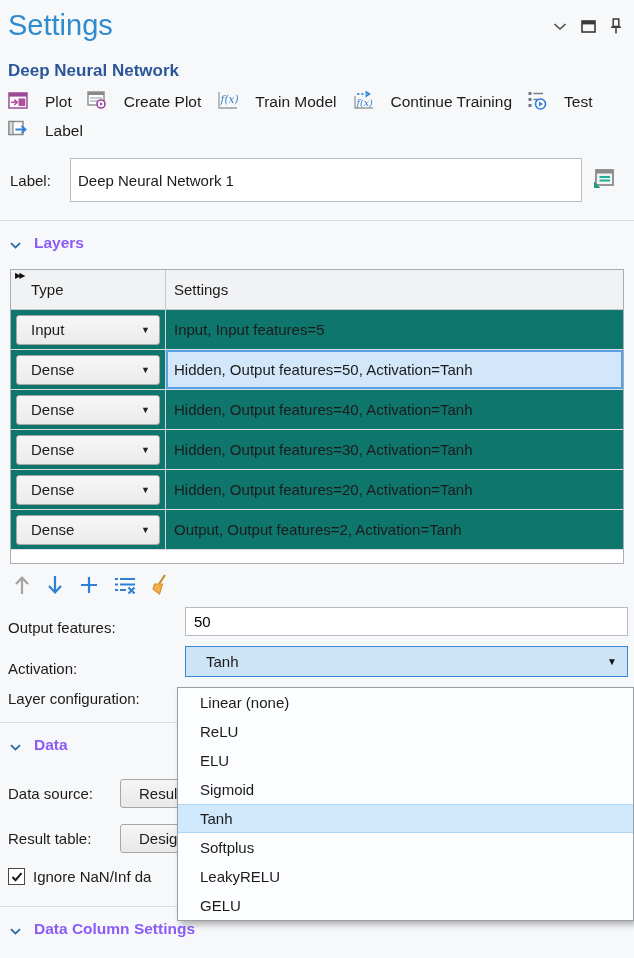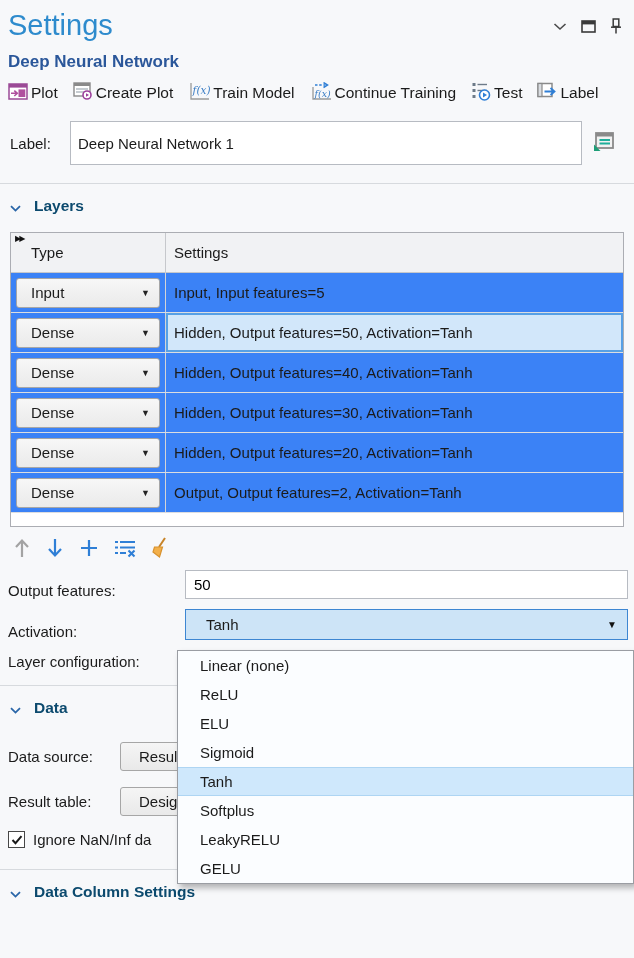--- a/index.html
+++ b/index.html
@@ -10,45 +10,45 @@
     background:#f7f8fa;
     position:relative; overflow:hidden;
   }
 
   
   .header { padding:6px 8px 0 8px; }
   .title-row { display:flex; justify-content:space-between; align-items:flex-start; }
   .title { font-size:29px; font-weight:400; color:#2e8bcd; line-height:38px; }
   .win-icons { display:flex; gap:14px; padding:12px 4px 0 0; align-items:center; }
   .win-icons > span { display:flex; cursor:default; }
-  .subtitle { font-size:17px; font-weight:600; color:#2b579a; margin-top:8px; }
+  .subtitle { font-size:17px; font-weight:600; color:#2b579a; margin-top:17px; }
 
   .toolbar { display:flex; flex-wrap:wrap; align-items:center; margin-top:9px; column-gap:15px; row-gap:6px; width:610px; }
-  .tool { display:flex; align-items:center; gap:3px; font-size:15.5px; cursor:default; white-space:nowrap; }
+  .tool { display:flex; align-items:center; gap:17px; font-size:15.5px; cursor:default; white-space:nowrap; }
   .tool svg { flex:0 0 auto; }
 
   
   .label-row { display:flex; align-items:center; margin:16px 6px 0 2px; }
   .label-row .lbl { width:60px; }
   .label-input { flex:1; height:44px; border:1px solid #b7bbc2; background:#fff; padding:0 7px; font:inherit; color:#1b1b1b; outline:none; }
   .label-icon-btn { width:32px; height:30px; margin-left:6px; display:flex; align-items:center; justify-content:center; background:transparent; border:0; }
 
   .divider { height:1px; background:#d7dade; margin-top:18px; }
 
   
   .section-head { display:flex; align-items:center; gap:13px; padding:13px 8px 9px 10px; }
-  .section-title { color:#0c4a6e; font-weight:700; font-size:15.5px; }
+  .section-title { color:#8b5cf6; font-weight:700; font-size:15.5px; }
 
   
   .layers-table { margin:8px 10px 0 10px; border:1px solid #abadb3; background:#fff; }
   .t-head { display:flex; height:40px; background:#f1f2f4; border-bottom:1px solid #c6c8cc; }
   .h-type { width:155px; border-right:1px solid #c6c8cc; position:relative; display:flex; align-items:center; padding-left:20px; }
   .h-settings { flex:1; display:flex; align-items:center; padding-left:8px; }
   .expand-glyph { position:absolute; top:1px; left:4px; font-size:8px; letter-spacing:-2px; color:#111; }
-  .t-row { display:flex; height:40px; border-bottom:1px solid #dcdde0; background:#3b82f6; }
+  .t-row { display:flex; height:40px; border-bottom:1px solid #dcdde0; background:#0f766e; }
   .c-type { width:155px; border-right:1px solid #d3d4d7; display:flex; align-items:center; padding:0 5px; }
   .type-btn { width:100%; height:30px; border:1px solid #a6a6a6; border-radius:3px;
               background:linear-gradient(#f7f7f7,#eaeaea); display:flex; align-items:center;
               padding:0 9px 0 14px; font:inherit; color:#1b1b1b; }
   .type-btn .arrow { margin-left:auto; font-size:9px; color:#222; }
   .c-settings { flex:1; display:flex; align-items:center; padding-left:8px; }
   .t-row.selected .c-settings { background:#d2e7fa; box-shadow:inset 0 0 0 2px #57a0e5; }
   .t-empty { height:13px; background:#fff; }
 
   

